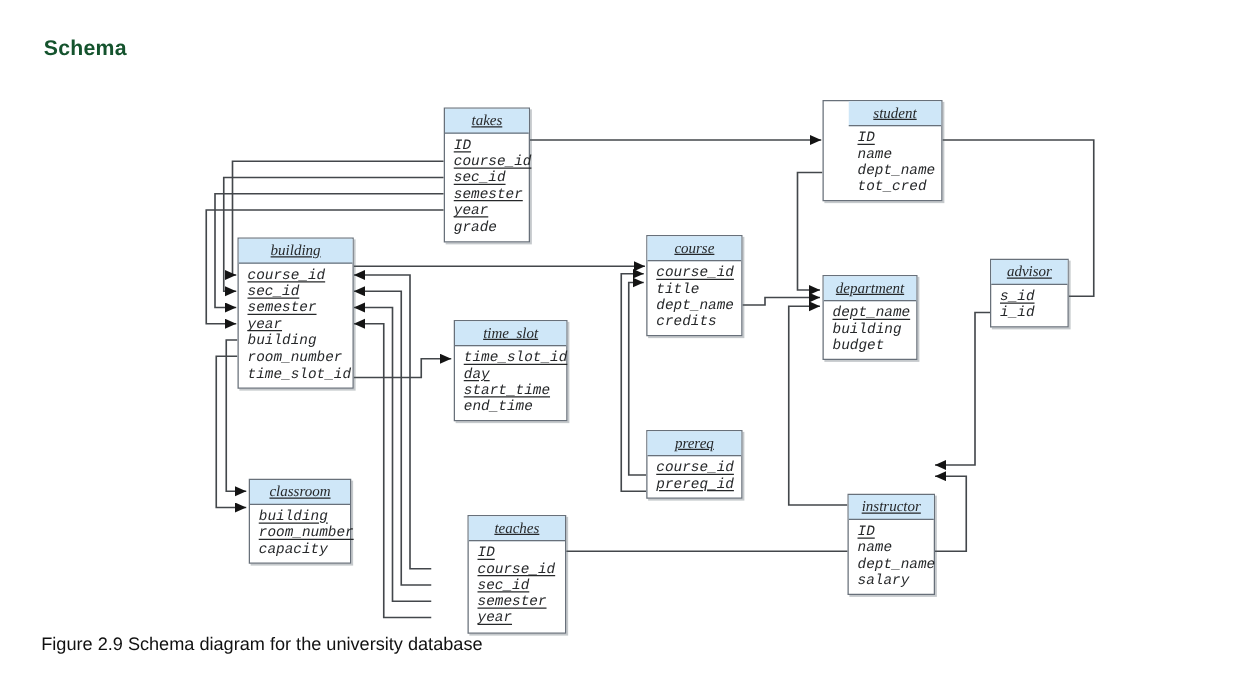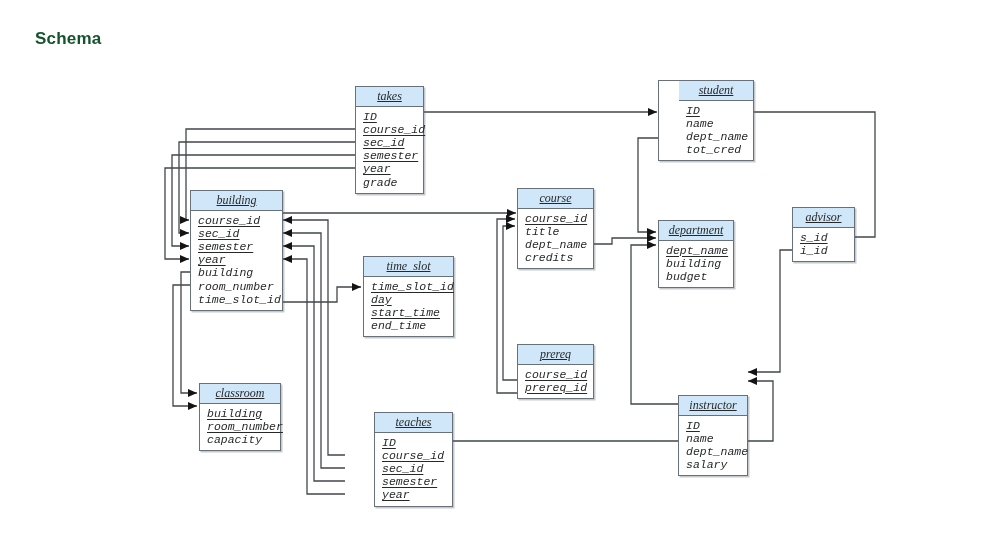--- a/index.html
+++ b/index.html
@@ -147,13 +147,14 @@
       <div class="table-box" style="left: 678px; top: 348px; width: 68px; margin-top: 47px;">
         <div class="table-header">instructor</div>
         <div class="table-fields">
           <div class="field pk"><span>ID</span></div>
           <div class="field"><span>name</span></div>
           <div class="field"><span>dept_name</span></div>
           <div class="field"><span>salary</span></div>
         </div>
       </div>
     </div>
+  <div id="caption">Figure 2.9 Schema diagram for the university database</div>
 </div>
 
 </body></html>

